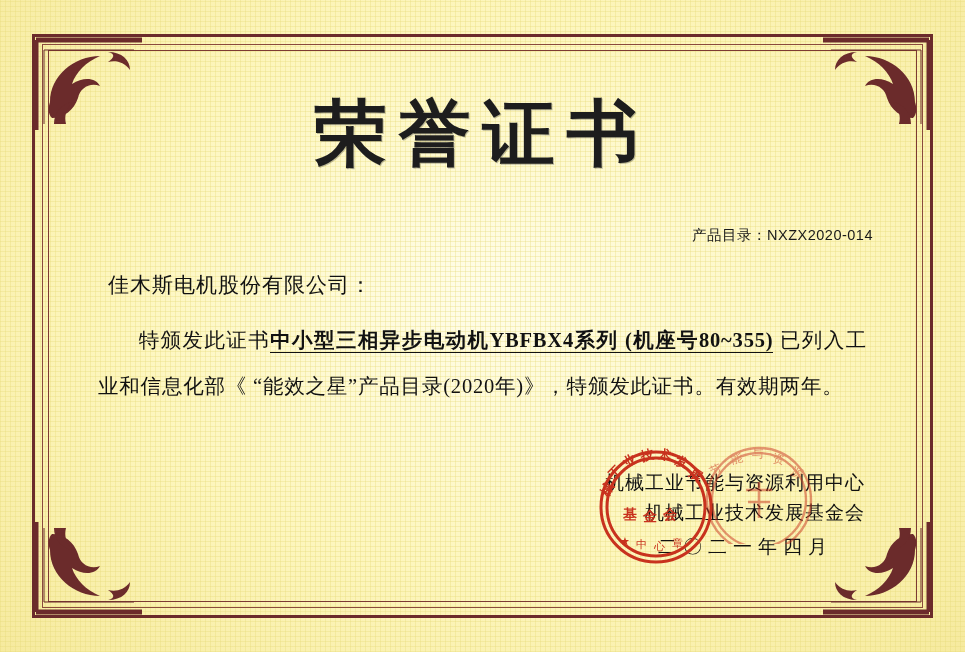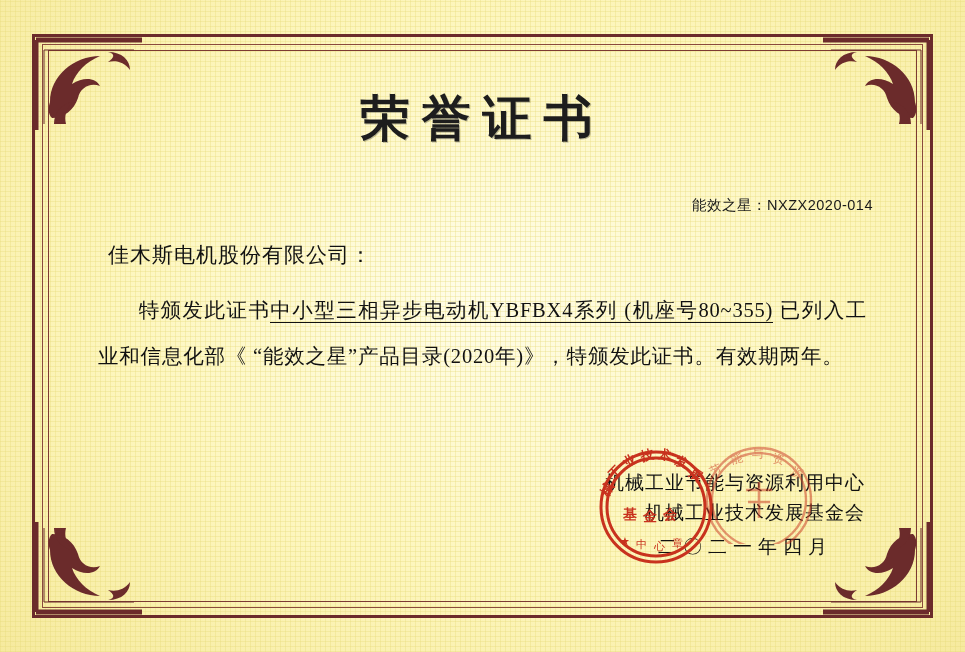--- a/index.html
+++ b/index.html
@@ -61,21 +61,21 @@
   
   .content {
     position: absolute;
     left: 70px; right: 70px; top: 64px; bottom: 70px;
   }
 
   .title {
     margin-top: 22px;
     text-align: center;
     font-family: "DejaVu Serif", serif;
-    font-size: 49px;
+    font-size: 72px;
     font-weight: bold;
     letter-spacing: 12px;
     color: #1d1d1d;
     text-shadow: 1px 1px 0 rgba(0,0,0,0.25);
     white-space: nowrap;
   }
 
   .cert-no {
     margin-top: 44px;
     text-align: right;
@@ -97,21 +97,21 @@
   .body-text {
     margin-top: 18px;
     padding: 0 28px 0 28px;
     font-size: 20.5px;
     line-height: 46px;
     color: #111;
     text-align: justify;
     letter-spacing: 0.8px;
   }
   .body-text .indent { display:inline-block; width: 40px; }
-  .u { border-bottom: 1px solid #111; padding-bottom: 1px; }
+  .u { border-bottom: 1px solid #111; padding-bottom: 1px; font-weight: bold; }
 
   
   .sign-block {
     position: absolute;
     right: 30px;
     bottom: 20px;
     text-align: right;
     font-size: 19px;
     line-height: 30px;
     color: #111;
@@ -190,21 +190,21 @@
       <path d="M78 20 C92 20 100 28 100 38 C94 30 86 28 78 30 C84 26 86 22 78 20 Z" fill="currentColor" stroke="none"></path>
       <path d="M24 92 C24 80 32 72 42 70 C36 78 34 84 36 92 Z" fill="currentColor" stroke="none"></path>
     </svg>
   </div>
 
   <div class="content">
 
     <div class="title">荣誉证书</div>
 
     <div class="cert-no">
-      <span>能效之星：</span><span>NXZX2020-014</span>
+      <span>产品目录：</span><span>NXZX2020-014</span>
     </div>
 
     <div class="salutation">佳木斯电机股份有限公司：</div>
 
     <div class="body-text">
       <span class="indent"></span><span>特颁发此证书</span><span class="u">中小型三相异步电动机YBFBX4系列 (机座号80~355)</span><span> 已列</span><span>入工业和信息化部《 “能效之星”产品目录(2020年)》，特颁发此证书。有效</span><span>期两年。</span>
     </div>
 
     <div class="sign-block">
       <div>机械工业节能与资源利用中心</div>

